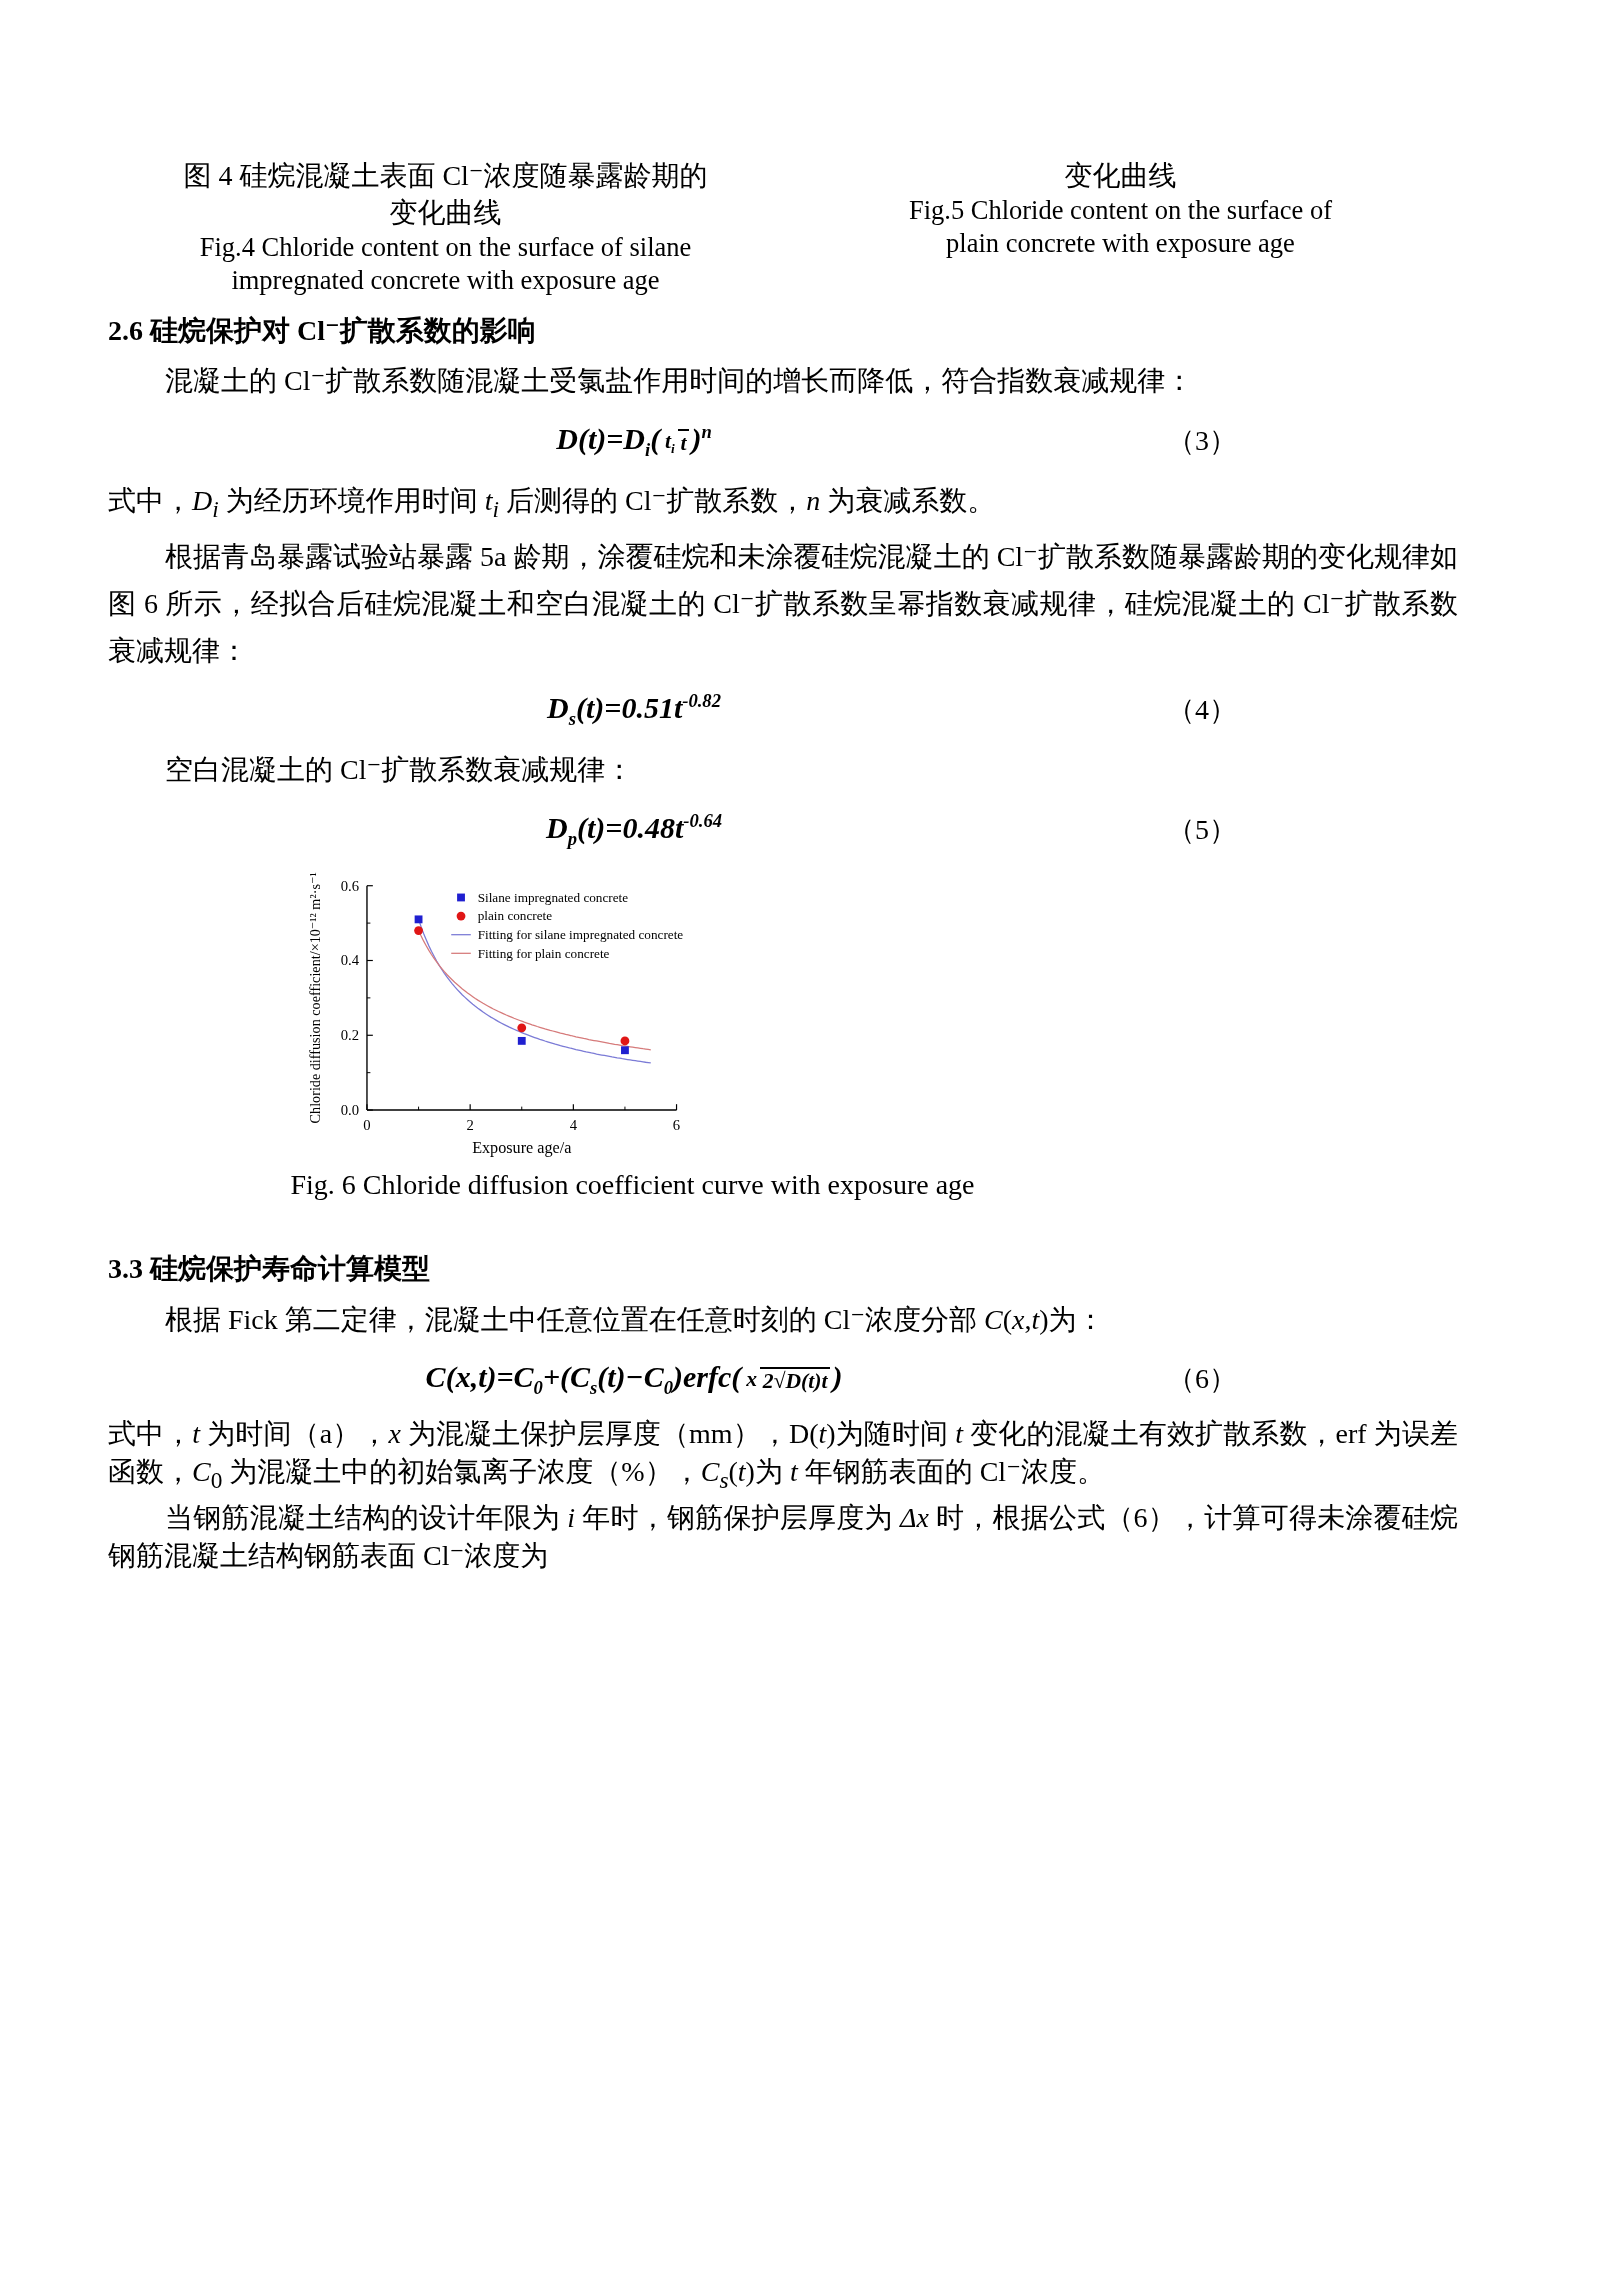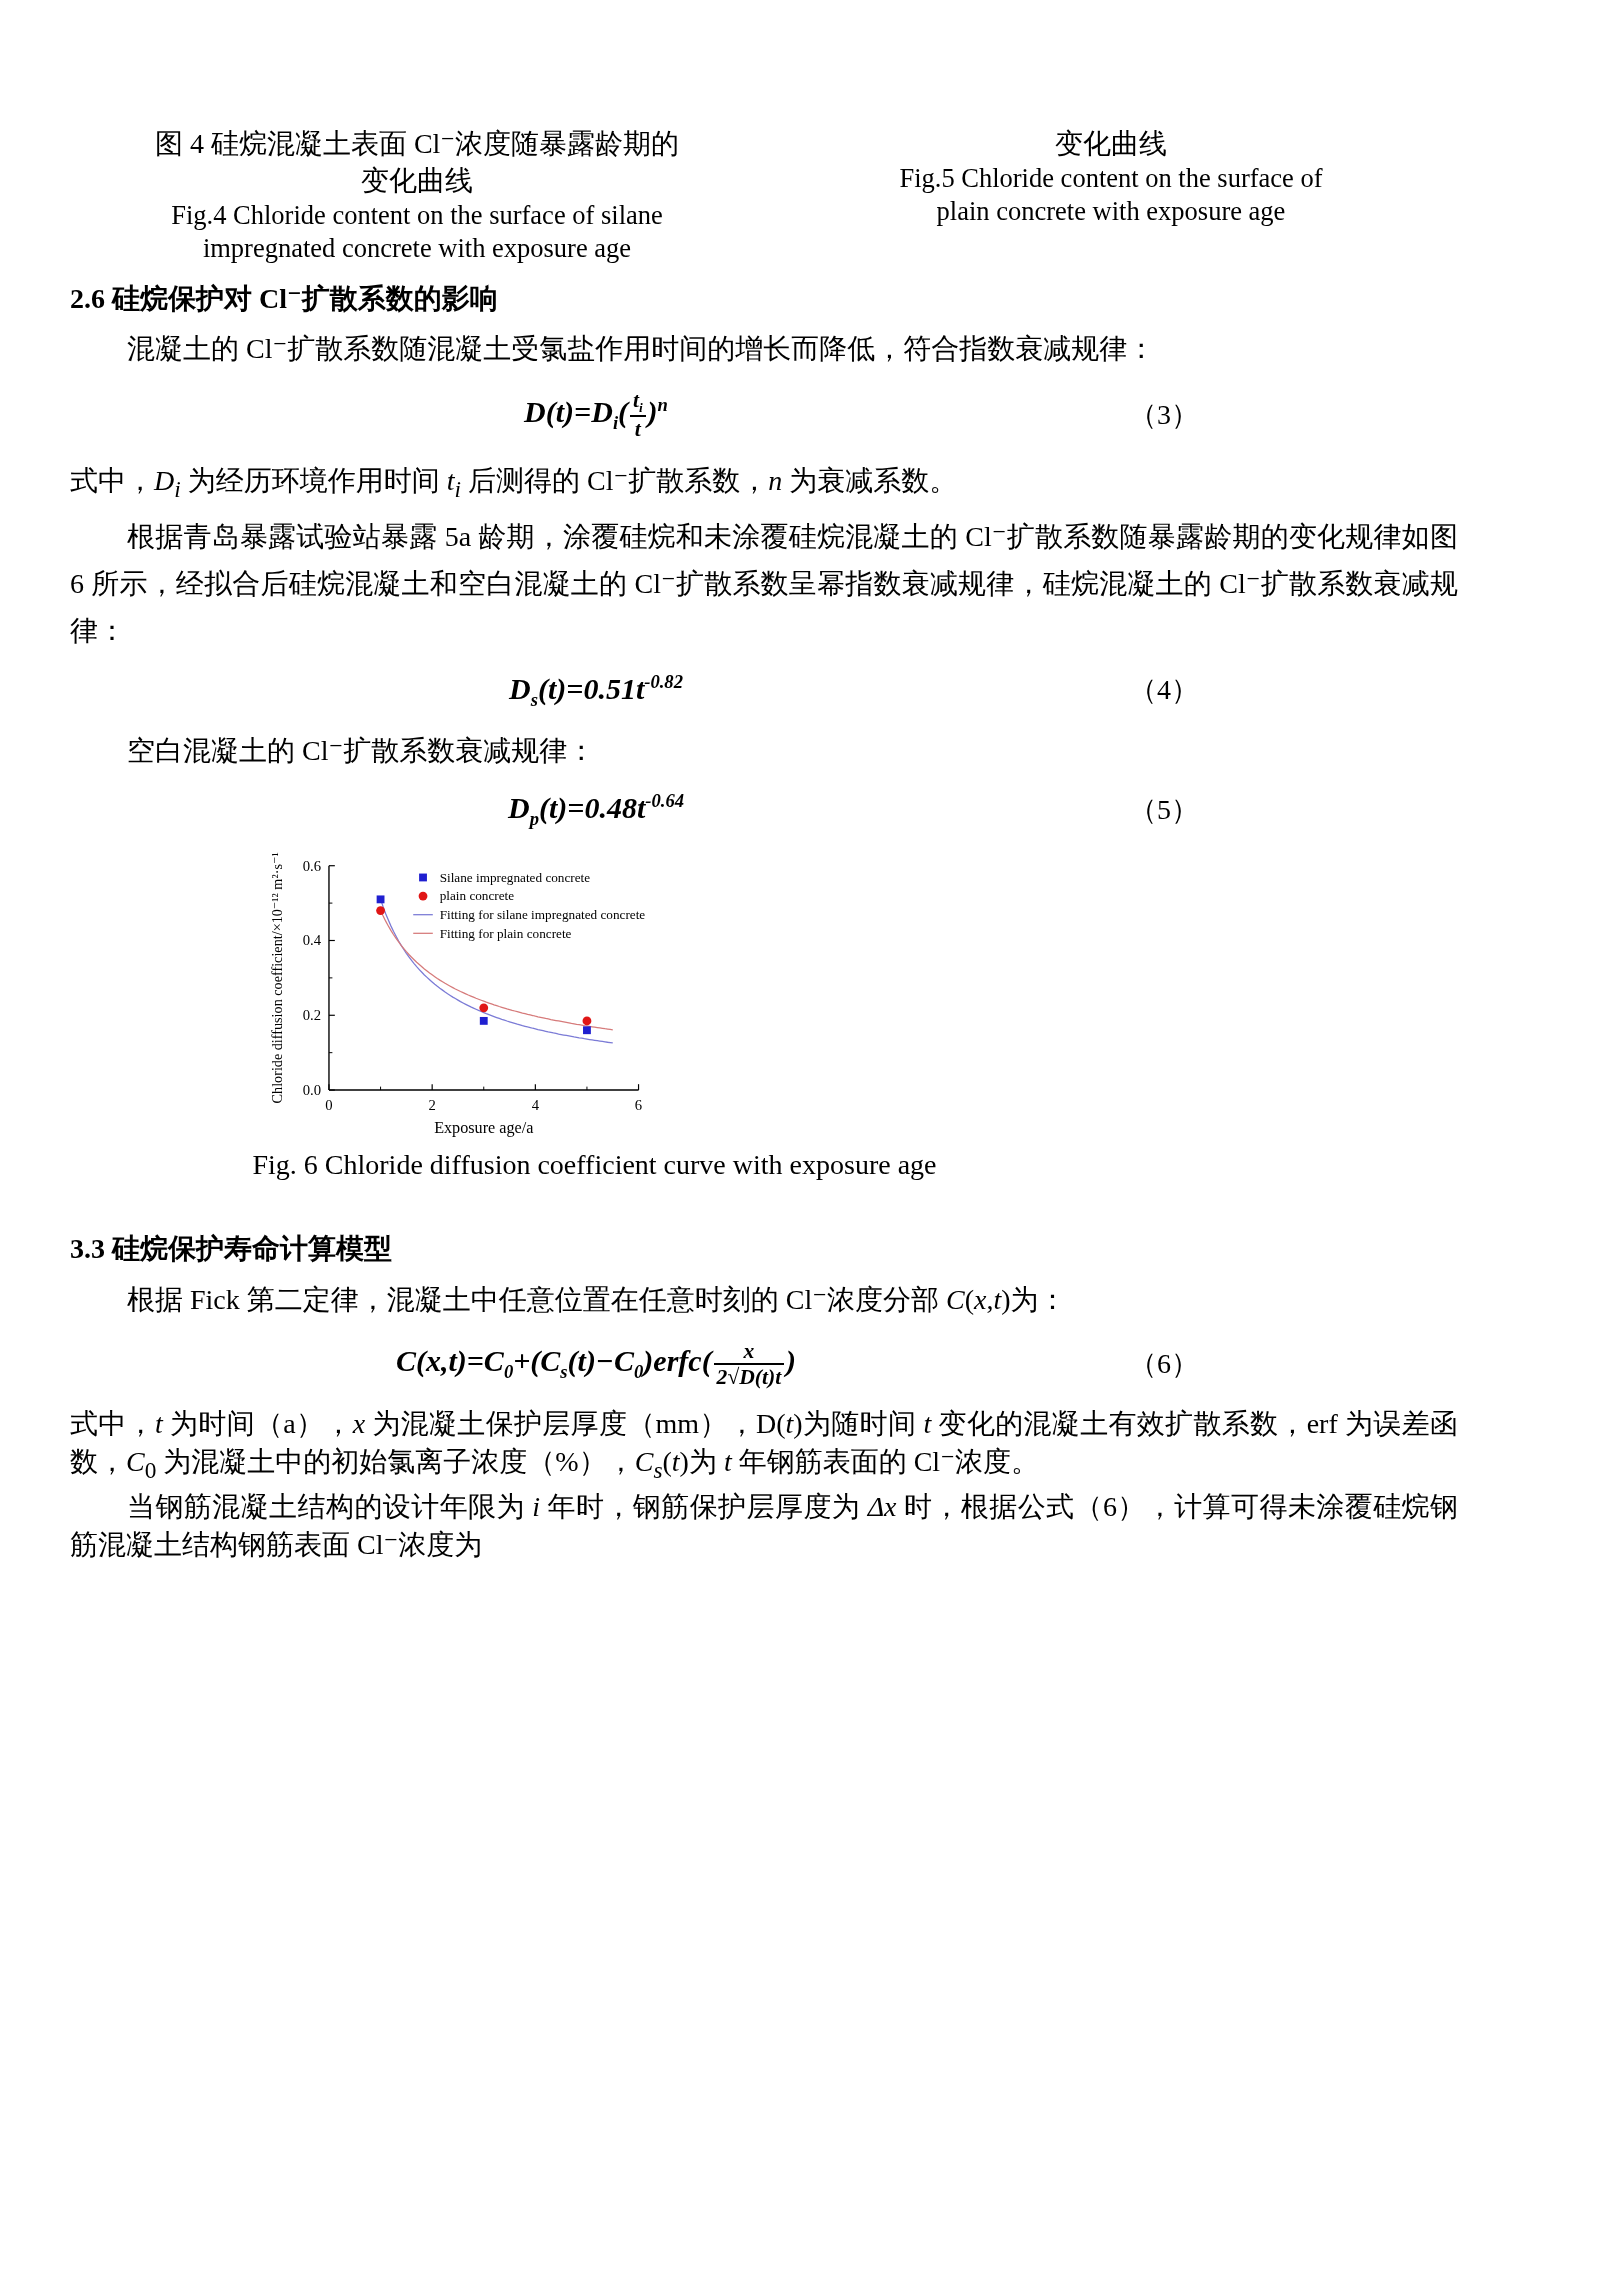--- a/index.html
+++ b/index.html
@@ -5,21 +5,21 @@
   * { box-sizing: border-box; }
   html, body { margin: 0; padding: 0; }
   body {
     width: 1620px;
     height: 2292px;
     background: #ffffff;
     color: #000000;
     font-family: "Liberation Serif", "DejaVu Serif", serif;
     overflow: hidden;
   }
-  .content { padding: 125px 162px 0 70px; }
+  .content { padding: 125px 162px 0 108px; margin-top: 32px; }
 
   .fig-captions { display: flex; }
   .fig-cap { flex: 1; text-align: center; }
   .cap-cn { font-size: 28px; line-height: 37px; }
   .cap-en { font-size: 26.5px; line-height: 33px; }
 
   .sec-heading { font-size: 28px; font-weight: bold; line-height: 39px; margin: 13.7px 0 7.8px 0; }
   .s33-gap { margin-top: 45px; }
 
   .para { font-size: 28px; line-height: 47px; margin: 0; text-align: justify; }
@@ -40,21 +40,20 @@
     position: absolute;
     left: 1059px;
     top: 50%;
     transform: translateY(-50%);
     font-size: 28px;
     font-style: normal;
     font-weight: normal;
   }
   .frac {
     display: inline-flex;
-    flex-direction: column;
     text-align: center;
     vertical-align: middle;
     font-size: 0.72em;
     line-height: 1.12;
     margin: 0 2px;
   }
   .frac .den { border-top: 2px solid #000; padding: 0 2.9px; }
   .frac .num { padding: 0 2.9px; }
   .sqrt-arg { text-decoration: overline; }
 

